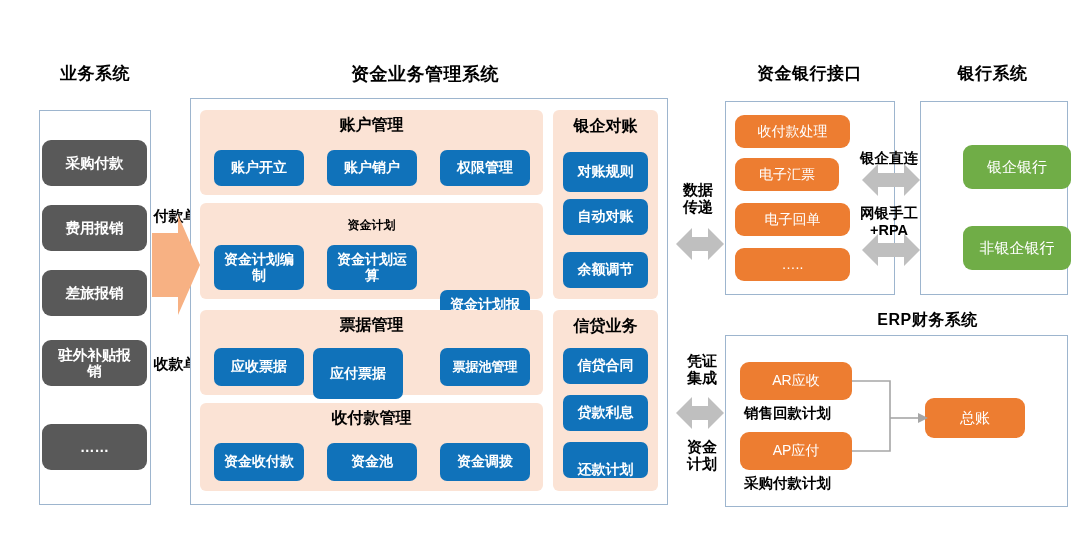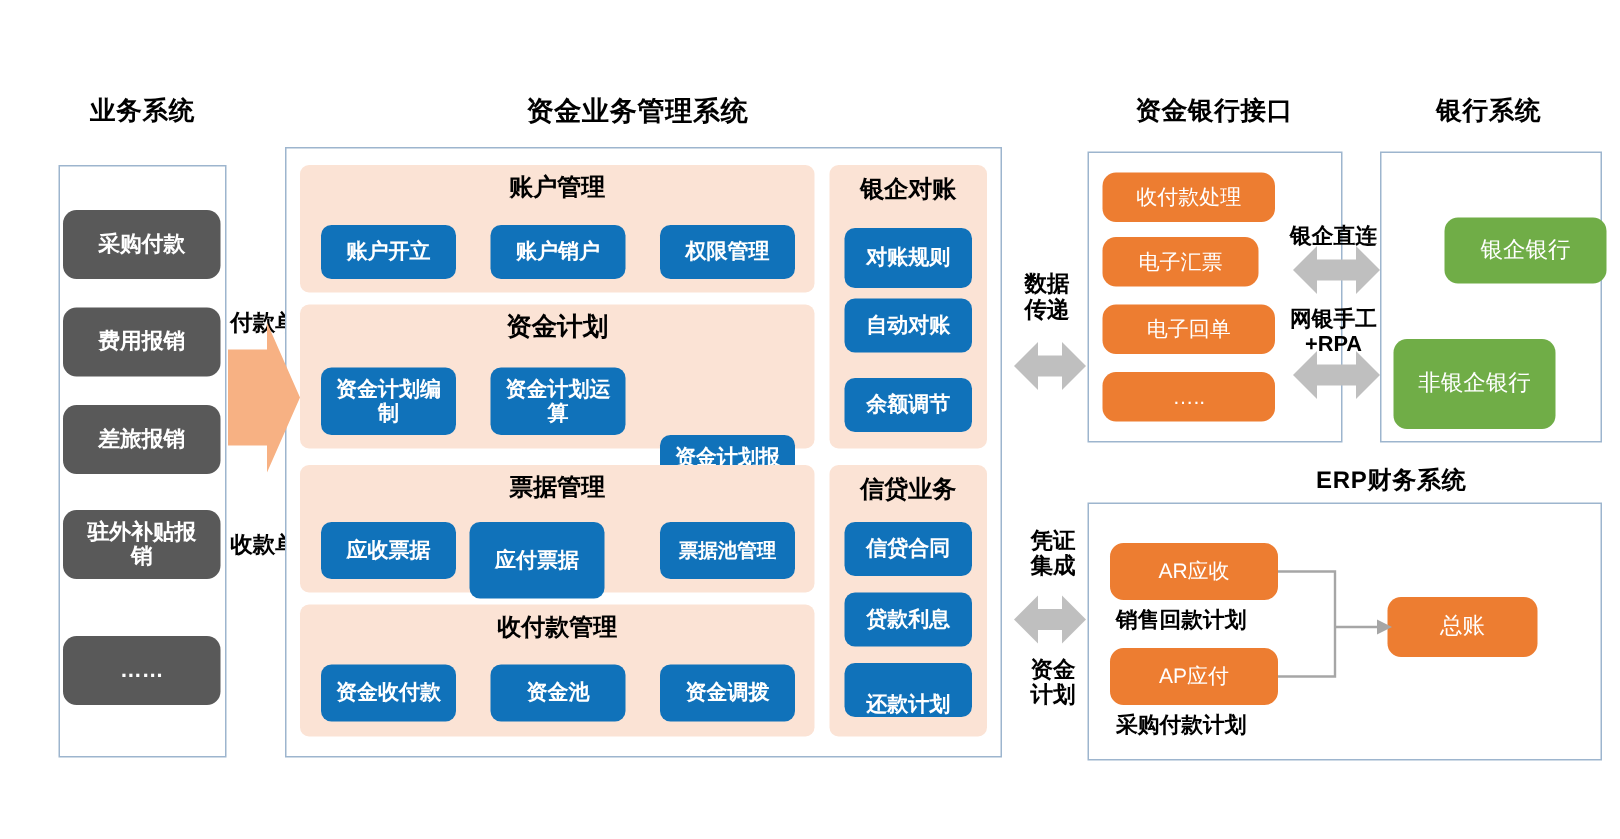--- a/index.html
+++ b/index.html
@@ -126,21 +126,21 @@
     <span>账户开立</span>
   </div>
   <div class="chip blue" style="left:327px; top:150px; width:90px; height:36px; font-size:14px;">
     <span>账户销户</span>
   </div>
   <div class="chip blue" style="left:440px; top:150px; width:90px; height:36px; font-size:14px;">
     <span>权限管理</span>
   </div>
 
   <div class="group" style="left:200px; top:203px; width:343px; height:96px;">
-    <div class="group-title" style="top:3px; font-size:17px;text-align:center;">资金计划</div>
+    <div class="group-title" style="top:14px; font-size:12px;text-align:center;">资金计划</div>
   </div>
   <div class="chip blue" style="left:214px; top:245px; width:90px; height:45px; font-size:14px; padding:0 6px;">
     <span>资金计划编制</span>
   </div>
   <div class="chip blue" style="left:327px; top:245px; width:90px; height:45px; font-size:14px; padding:0 6px;">
     <span>资金计划运算</span>
   </div>
   <div class="chip blue" style="left:440px; top:245px; width:90px; height:45px; font-size:14px; padding:0 6px;margin-top:45px;">
     <span>资金计划报表</span>
   </div>
@@ -219,21 +219,21 @@
   <div class="panel-title" style="left:915px; top:62px; width:155px; font-size:17px;">银行系统</div>
   <div class="panel-box" style="left:920px; top:101px; width:148px; height:194px;"></div>
 
   <div class="side-label" style="left:855px; top:150px; width:68px; font-size:14.5px;">银企直连</div>
   <div class="side-label" style="left:855px; top:205px; width:68px; font-size:14.5px;">网银手工
 +RPA</div>
 
   <div class="chip green" style="left:963px; top:145px; width:108px; height:44px; font-size:15px;">
     <span>银企银行</span>
   </div>
-  <div class="chip green" style="left:929px; top:226px; width:108px; height:60px; font-size:15px;">
+  <div class="chip green" style="left:963px; top:226px; width:108px; height:44px; font-size:15px;">
     <span>非银企银行</span>
   </div>
 
   <div class="panel-title" style="left:840px; top:310px; width:175px; font-size:16px;">ERP财务系统</div>
   <div class="panel-box" style="left:725px; top:335px; width:343px; height:172px;"></div>
 
   <div class="side-label" style="left:680px; top:352px; width:44px; font-size:15px;">凭证
 集成</div>
   <div class="side-label" style="left:680px; top:438px; width:44px; font-size:15px;">资金
 计划</div>

